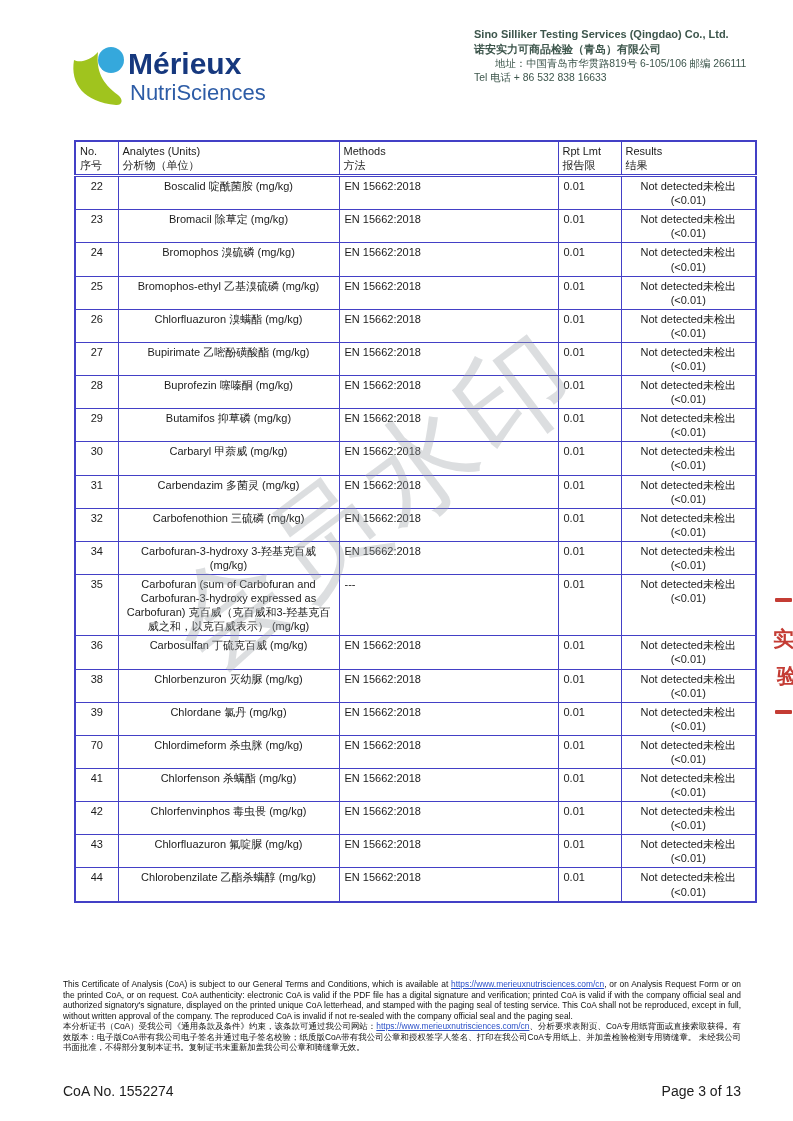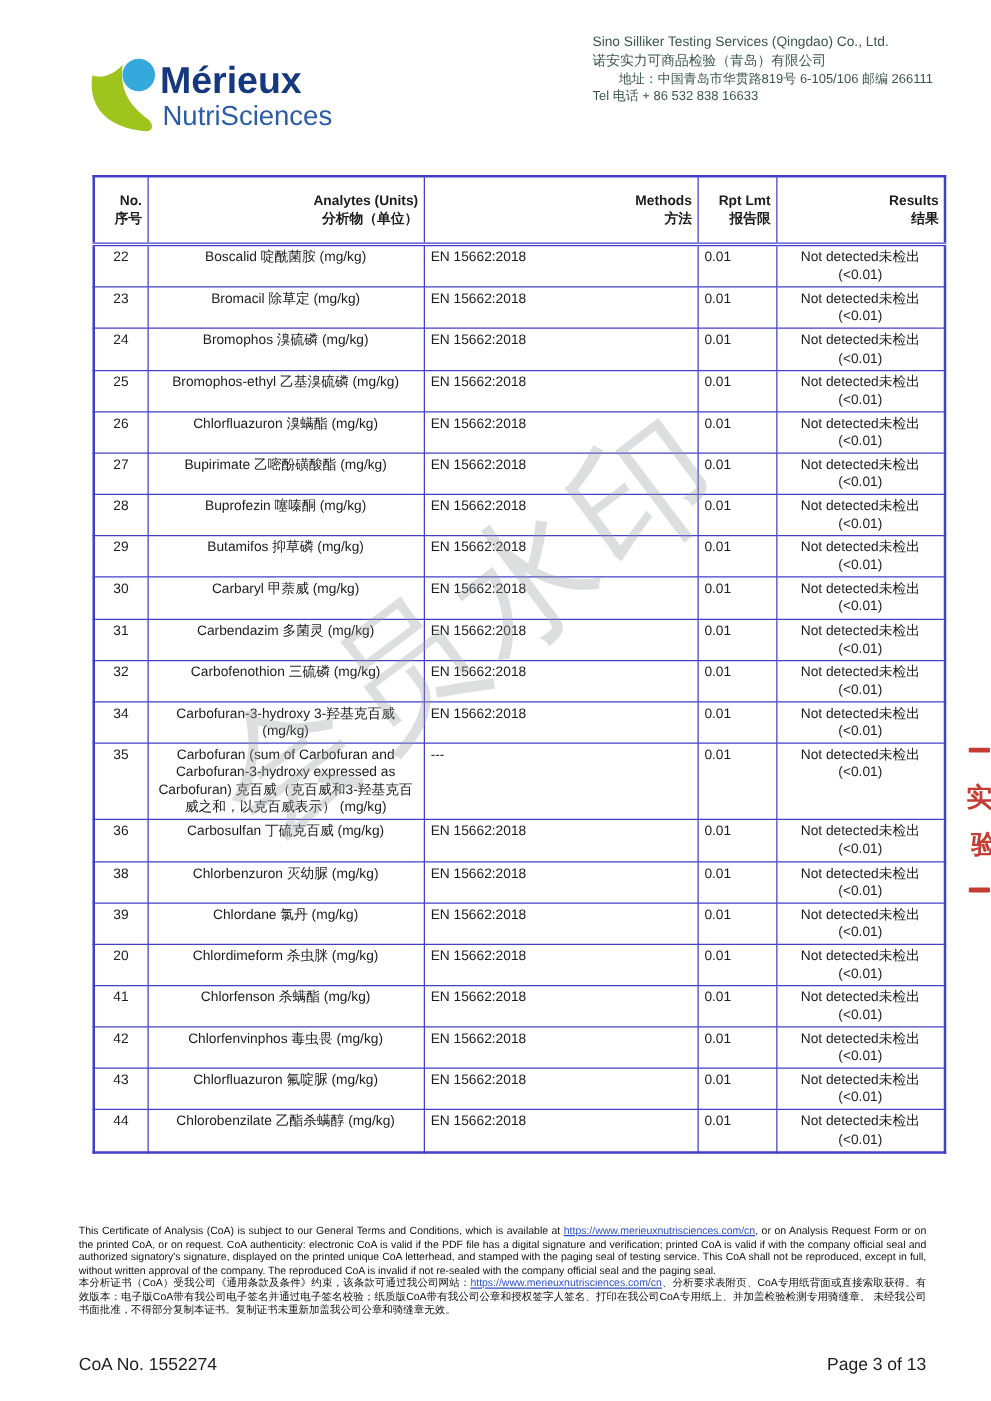--- a/index.html
+++ b/index.html
@@ -3,30 +3,30 @@
 <meta charset="utf-8">
 <style>
   html,body{margin:0;padding:0;background:#ffffff;}
   .page{position:relative;width:793px;height:1121px;background:#fff;overflow:hidden;
         font-family:"Liberation Sans",sans-serif;color:#1c1c1c;}
 
   
   .logo{position:absolute;left:70px;top:38px;width:210px;height:78px;}
   .company{position:absolute;left:474px;top:27px;width:310px;color:#3d564c;
            font-size:10.4px;line-height:1.35;}
-  .company .b{font-weight:normal;font-size:11px;}
+  .company .b{font-weight:bold;font-size:11px;}
   .company .indent{padding-left:21px;}
 
   
   table.coa{position:absolute;left:74px;top:140px;width:681px;border-collapse:collapse;
             table-layout:fixed;font-size:11px;}
   table.coa th,table.coa td{border:1px solid #4340c6;padding:2px 5px;vertical-align:top;
             word-wrap:break-word;overflow-wrap:break-word;line-height:1.28;}
   table.coa{border:2px solid #4340c6;}
-  table.coa thead th{text-align:right;font-weight:bold;padding:12px 4px;
+  table.coa thead th{text-align:left;font-weight:normal;padding:2px 4px;
             border-bottom:3px double #4340c6;}
   tbody tr{height:31px;}
   .c-no{text-align:center;margin-top:12px;}
   .c-analyte{text-align:center;}
   .c-method{text-align:left;}
   .c-rpt{text-align:left;}
   .c-result{text-align:center;}
 
   
   .watermark{position:absolute;left:185px;top:568px;z-index:5;pointer-events:none;
@@ -227,21 +227,21 @@
 
     <tr>
       <td class="c-no">39</td>
       <td class="c-analyte">Chlordane 氯丹 (mg/kg)</td>
       <td class="c-method">EN 15662:2018</td>
       <td class="c-rpt">0.01</td>
       <td class="c-result">Not detected未检出(&lt;0.01)</td>
     </tr>
 
     <tr>
-      <td class="c-no">20</td>
+      <td class="c-no">70</td>
       <td class="c-analyte">Chlordimeform 杀虫脒 (mg/kg)</td>
       <td class="c-method">EN 15662:2018</td>
       <td class="c-rpt">0.01</td>
       <td class="c-result">Not detected未检出(&lt;0.01)</td>
     </tr>
 
     <tr>
       <td class="c-no">41</td>
       <td class="c-analyte">Chlorfenson 杀螨酯 (mg/kg)</td>
       <td class="c-method">EN 15662:2018</td>

